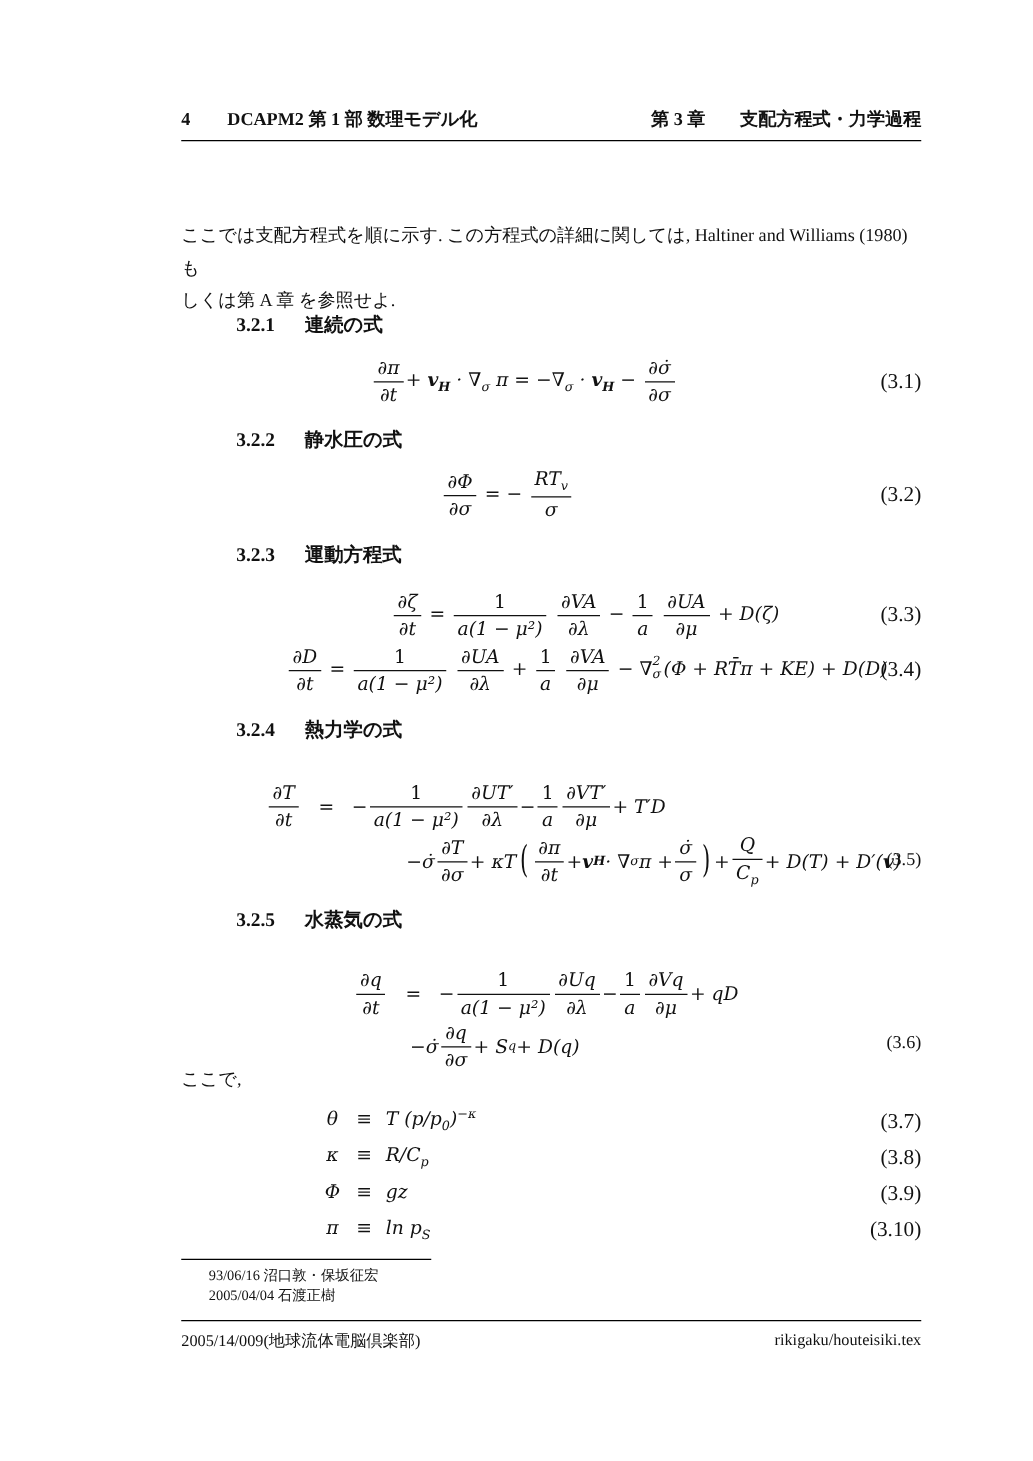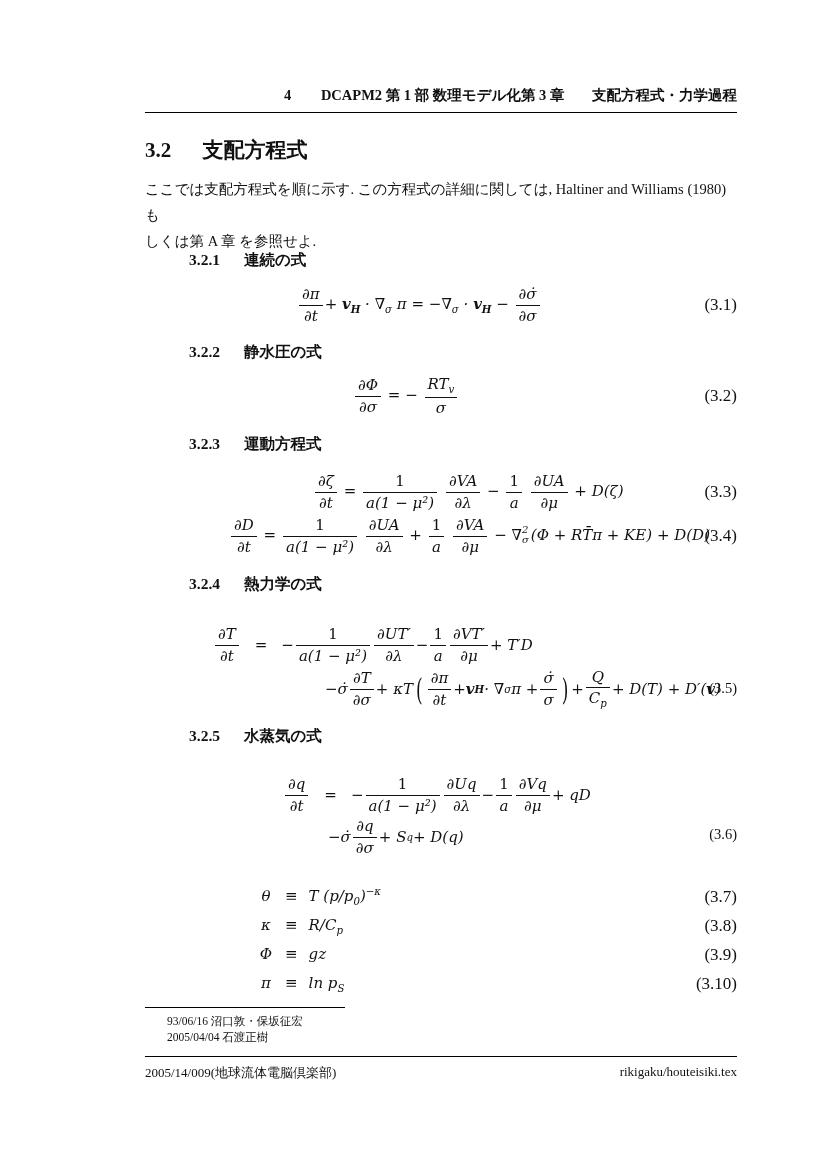--- a/index.html
+++ b/index.html
@@ -1,21 +1,21 @@
 <!DOCTYPE html>
 <html><head>
 <meta charset="utf-8">
 <style>
   html,body{margin:0;padding:0;background:#ffffff;}
   .page{position:relative;width:826px;height:1169px;background:#fff;color:#111;
         font-family:"Liberation Serif","DejaVu Serif",serif;overflow:hidden;}
   .band{position:absolute;left:145px;width:592px;}
 
   
-  .pageheader{top:86px;display:flex;justify-content:flex-end;align-items:baseline;
+  .pageheader{top:86px;display:flex;justify-content:space-between;align-items:baseline;
               border-bottom:1.2px solid #000;padding-bottom:7px;font-weight:700;font-size:14.5px;}
   .hnum{margin-right:26px;}
   .hchap{margin-right:24px;}
 
   
   .sectiontitle{top:136px;font-weight:700;font-size:21px;}
   .secnum{margin-right:26px;}
   .intro{top:176px;font-size:14.5px;line-height:26px;margin:0;}
   .subheading{font-weight:700;font-size:15.5px;}
   .subnum{margin-right:20px;margin-left:44px;}
@@ -64,24 +64,20 @@
     <div>
       <span class="hnum">4</span>
       <span>DCAPM2 第 1 部 数理モデル化</span>
     </div>
     <div>
       <span class="hchap">第 3 章</span>
       <span>支配方程式・力学過程</span>
     </div>
   </div>
 
-  <div class="band sectiontitle">
-    <span class="secnum">3.2</span>
-    <span>支配方程式</span>
-  </div>
 
   <p class="band intro">
     <span>ここでは支配方程式を順に示す. この方程式の詳細に関しては, Haltiner and Williams (1980) も</span><br>
     <span>しくは第 A 章 を参照せよ.</span>
   </p>
 
   <div class="band subheading" style="top:250px">
     <span class="subnum">3.2.1</span>
     <span>連続の式</span>
   </div>
@@ -248,20 +244,21 @@
           <span class="ft">∂q</span>
           <span class="fb">∂σ</span>
         </span>
         <span>+ S</span>
         <sub>q</sub>
         <span> + D(q)</span>
     </div>
     <span class="eqnum2">(3.6)</span>
   </div>
 
+  <p class="band wherelabel">ここで,</p>
 
   <div class="band defs">
     <div class="defrow m">
       <span class="dl">θ</span><span class="drel">≡</span><span>T (p/p</span><sub>0</sub><span>)</span><sup>−κ</sup>
       <span class="eqnum">(3.7)</span>
     </div>
     <div class="defrow m">
       <span class="dl">κ</span><span class="drel">≡</span><span>R/C</span><sub>p</sub><span></span><sup></sup>
       <span class="eqnum">(3.8)</span>
     </div>

